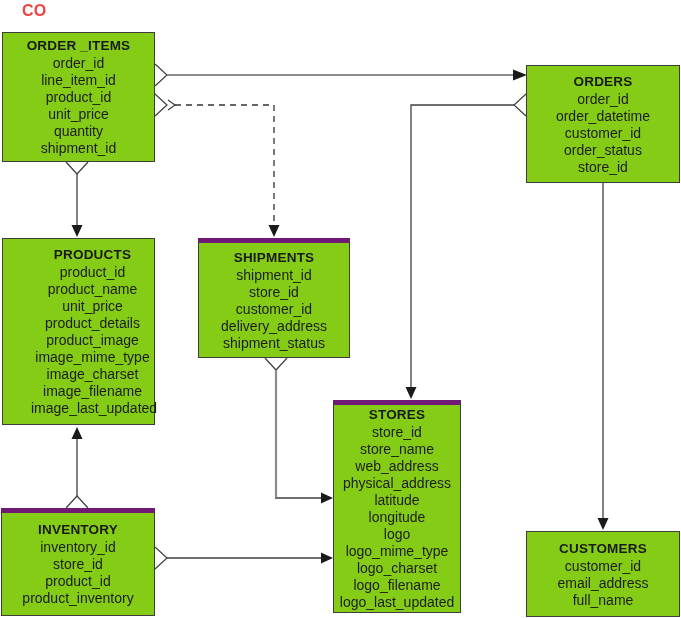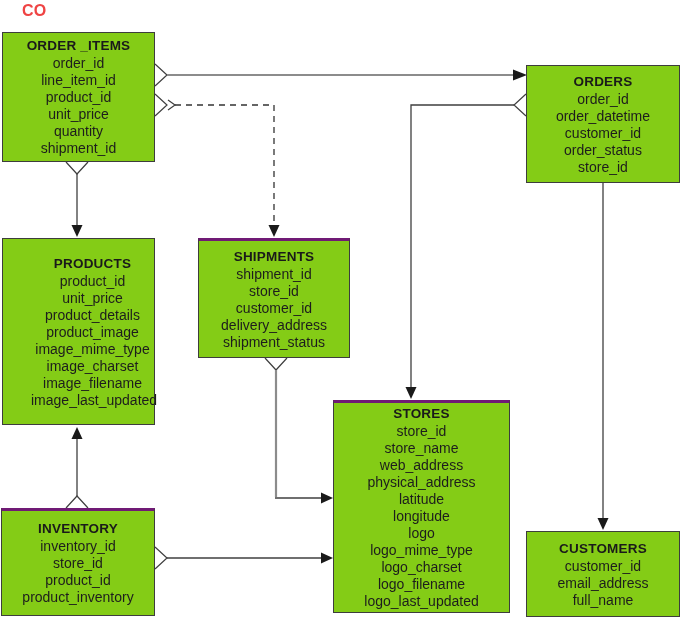--- a/index.html
+++ b/index.html
@@ -30,21 +30,21 @@
     position: absolute;
     box-sizing: border-box;
     background: #84cc16;
     border: 1.5px solid #3d3d3d;
     display: flex;
     flex-direction: column;
     justify-content: center;
     text-align: center;
     color: #1d1d1d;
   }
-  .entity.hl-top { border-top: 3px solid #701a75; }
+  .entity.hl-top { border-top: 5px solid #701a75; }
   .entity-title {
     font-size: 13.5px;
     font-weight: bold;
     line-height: 18px;
     color: #1a1a1a;
     letter-spacing: 0.2px;
   }
   .entity-field {
     font-size: 14px;
     line-height: 17px;
@@ -132,39 +132,40 @@
       <div class="entity-field">order_id</div>
       <div class="entity-field">order_datetime</div>
       <div class="entity-field">customer_id</div>
       <div class="entity-field">order_status</div>
       <div class="entity-field">store_id</div>
     </div>
 
   <div class="entity" style="left:2px; top:238px; width:153px; height:187px;padding-left:28px;">
       <div class="entity-title">PRODUCTS</div>
       <div class="entity-field">product_id</div>
+      <div class="entity-field">product_name</div>
       <div class="entity-field">unit_price</div>
       <div class="entity-field">product_details</div>
       <div class="entity-field">product_image</div>
       <div class="entity-field">image_mime_type</div>
       <div class="entity-field">image_charset</div>
       <div class="entity-field">image_filename</div>
       <div class="entity-field">image_last_updated</div>
     </div>
 
   <div class="entity hl-top" style="left:198px; top:238px; width:152px; height:120px;">
       <div class="entity-title">SHIPMENTS</div>
       <div class="entity-field">shipment_id</div>
       <div class="entity-field">store_id</div>
       <div class="entity-field">customer_id</div>
       <div class="entity-field">delivery_address</div>
       <div class="entity-field">shipment_status</div>
     </div>
 
-  <div class="entity hl-top" style="left:333px; top:400px; width:177px; height:213px;">
+  <div class="entity hl-top" style="left:333px; top:400px; width:128px; height:213px;">
       <div class="entity-title">STORES</div>
       <div class="entity-field">store_id</div>
       <div class="entity-field">store_name</div>
       <div class="entity-field">web_address</div>
       <div class="entity-field">physical_address</div>
       <div class="entity-field">latitude</div>
       <div class="entity-field">longitude</div>
       <div class="entity-field">logo</div>
       <div class="entity-field">logo_mime_type</div>
       <div class="entity-field">logo_charset</div>

